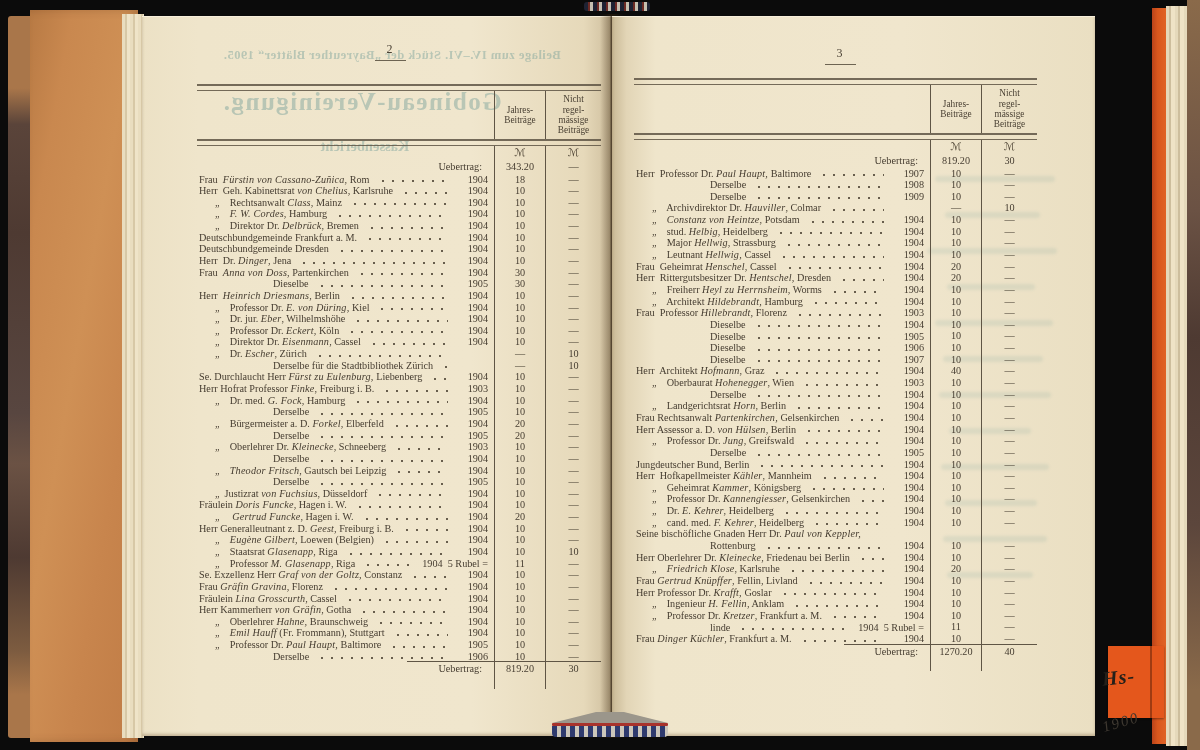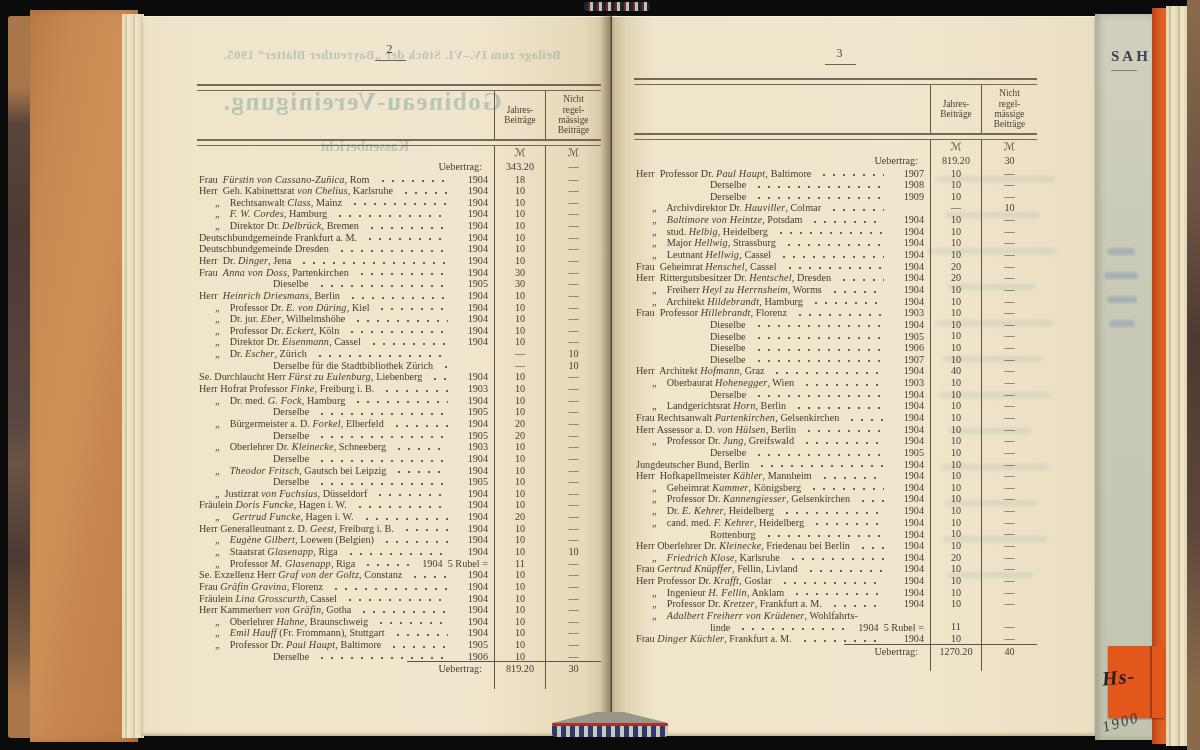--- a/index.html
+++ b/index.html
@@ -631,21 +631,21 @@
           <div class="nm">
             <span class="txt">„    Archivdirektor Dr. <i>Hauviller</i>, Colmar</span>
             <div class="leader"></div>
             <span class="yr"></span>
           </div>
           <div class="c1">—</div>
           <div class="c2">10</div>
         </div>
         <div class="trow row ind1">
           <div class="nm">
-            <span class="txt">„    <i>Baltimore von Heintze</i>, Potsdam</span>
+            <span class="txt">„    <i>Constanz von Heintze</i>, Potsdam</span>
             <div class="leader"></div>
             <span class="yr">1904</span>
           </div>
           <div class="c1">10</div>
           <div class="c2">—</div>
         </div>
         <div class="trow row ind1">
           <div class="nm">
             <span class="txt">„    stud. <i>Helbig</i>, Heidelberg</span>
             <div class="leader"></div>
@@ -872,90 +872,90 @@
         </div>
         <div class="trow row ind1">
           <div class="nm">
             <span class="txt">„    cand. med. <i>F. Kehrer</i>, Heidelberg</span>
             <div class="leader"></div>
             <span class="yr">1904</span>
           </div>
           <div class="c1">10</div>
           <div class="c2">—</div>
         </div>
-        <div class="trow row ind2">
-          <div class="nm">
-            <span class="txt">Rottenburg</span>
-            <div class="leader"></div>
-            <span class="yr">1904</span>
-          </div>
-          <div class="c1">10</div>
-          <div class="c2">—</div>
-        </div>
-        <div class="trow row">
-          <div class="nm">
-            <span class="txt">Herr Oberlehrer Dr. <i>Kleinecke</i>, Friedenau bei Berlin</span>
-            <div class="leader"></div>
-            <span class="yr">1904</span>
-          </div>
-          <div class="c1">10</div>
-          <div class="c2">—</div>
-        </div>
-        <div class="trow row ind1">
-          <div class="nm">
-            <span class="txt">„    <i>Friedrich Klose</i>, Karlsruhe</span>
-            <div class="leader"></div>
-            <span class="yr">1904</span>
-          </div>
-          <div class="c1">20</div>
-          <div class="c2">—</div>
-        </div>
-        <div class="trow row">
-          <div class="nm">
-            <span class="txt">Frau <i>Gertrud Knüpffer</i>, Fellin, Livland</span>
-            <div class="leader"></div>
-            <span class="yr">1904</span>
-          </div>
-          <div class="c1">10</div>
-          <div class="c2">—</div>
-        </div>
-        <div class="trow row">
-          <div class="nm">
-            <span class="txt">Herr Professor Dr. <i>Krafft,</i> Goslar</span>
-            <div class="leader"></div>
-            <span class="yr">1904</span>
-          </div>
-          <div class="c1">10</div>
-          <div class="c2">—</div>
-        </div>
-        <div class="trow row ind1">
-          <div class="nm">
-            <span class="txt">„    Ingenieur <i>H. Fellin</i>, Anklam</span>
-            <div class="leader"></div>
-            <span class="yr">1904</span>
-          </div>
-          <div class="c1">10</div>
-          <div class="c2">—</div>
-        </div>
-        <div class="trow row ind1">
-          <div class="nm">
-            <span class="txt">„    Professor Dr. <i>Kretzer</i>, Frankfurt a. M.</span>
-            <div class="leader"></div>
-            <span class="yr">1904</span>
-          </div>
-          <div class="c1">10</div>
-          <div class="c2">—</div>
-        </div>
-        <div class="trow row ind1">
-          <div class="nm">
-            <span class="txt">„    <i>Adalbert Freiherr von Krüdener</i>, Wohlfahrts-</span>
+        <div class="trow row">
+          <div class="nm">
+            <span class="txt">Seine bischöfliche Gnaden Herr Dr. <i>Paul von Keppler,</i></span>
             <span class="yr"></span>
           </div>
           <div class="c1"></div>
           <div class="c2"></div>
+        </div>
+        <div class="trow row ind2">
+          <div class="nm">
+            <span class="txt">Rottenburg</span>
+            <div class="leader"></div>
+            <span class="yr">1904</span>
+          </div>
+          <div class="c1">10</div>
+          <div class="c2">—</div>
+        </div>
+        <div class="trow row">
+          <div class="nm">
+            <span class="txt">Herr Oberlehrer Dr. <i>Kleinecke</i>, Friedenau bei Berlin</span>
+            <div class="leader"></div>
+            <span class="yr">1904</span>
+          </div>
+          <div class="c1">10</div>
+          <div class="c2">—</div>
+        </div>
+        <div class="trow row ind1">
+          <div class="nm">
+            <span class="txt">„    <i>Friedrich Klose</i>, Karlsruhe</span>
+            <div class="leader"></div>
+            <span class="yr">1904</span>
+          </div>
+          <div class="c1">20</div>
+          <div class="c2">—</div>
+        </div>
+        <div class="trow row">
+          <div class="nm">
+            <span class="txt">Frau <i>Gertrud Knüpffer</i>, Fellin, Livland</span>
+            <div class="leader"></div>
+            <span class="yr">1904</span>
+          </div>
+          <div class="c1">10</div>
+          <div class="c2">—</div>
+        </div>
+        <div class="trow row">
+          <div class="nm">
+            <span class="txt">Herr Professor Dr. <i>Krafft,</i> Goslar</span>
+            <div class="leader"></div>
+            <span class="yr">1904</span>
+          </div>
+          <div class="c1">10</div>
+          <div class="c2">—</div>
+        </div>
+        <div class="trow row ind1">
+          <div class="nm">
+            <span class="txt">„    Ingenieur <i>H. Fellin</i>, Anklam</span>
+            <div class="leader"></div>
+            <span class="yr">1904</span>
+          </div>
+          <div class="c1">10</div>
+          <div class="c2">—</div>
+        </div>
+        <div class="trow row ind1">
+          <div class="nm">
+            <span class="txt">„    Professor Dr. <i>Kretzer</i>, Frankfurt a. M.</span>
+            <div class="leader"></div>
+            <span class="yr">1904</span>
+          </div>
+          <div class="c1">10</div>
+          <div class="c2">—</div>
         </div>
         <div class="trow row ind2">
           <div class="nm">
             <span class="txt">linde</span>
             <div class="leader"></div>
             <span class="yr">1904  5 Rubel =</span>
           </div>
           <div class="c1">11</div>
           <div class="c2">—</div>
         </div>
@@ -976,30 +976,20 @@
           <div class="c2">40</div>
         </div>
         <div class="trow tail">
           <div class="nm"></div>
           <div class="c1"></div>
           <div class="c2"></div>
         </div>
       </div>
   </div>
 
-  <div class="insert-grey">
-    <div class="spine-text">SAH</div>
-    <div class="spine-text-rule"></div>
-    <div class="bluebar"></div>
-    <div class="bluebar"></div>
-    <div class="bluebar"></div>
-    <div class="bluebar"></div>
-    <div class="bluebar"></div>
-    <div class="bluebar"></div>
-  </div>
   <div class="insert-orange"></div>
   <div class="edges-right"></div>
   <div class="cover-right"></div>
   <div class="orange-tab">
     <div class="tabline"></div>
     <div class="tab-hand">Hs-</div>
   </div>
   <div class="bottom-hand">1900</div>
 
   <div class="endband-top"></div>

